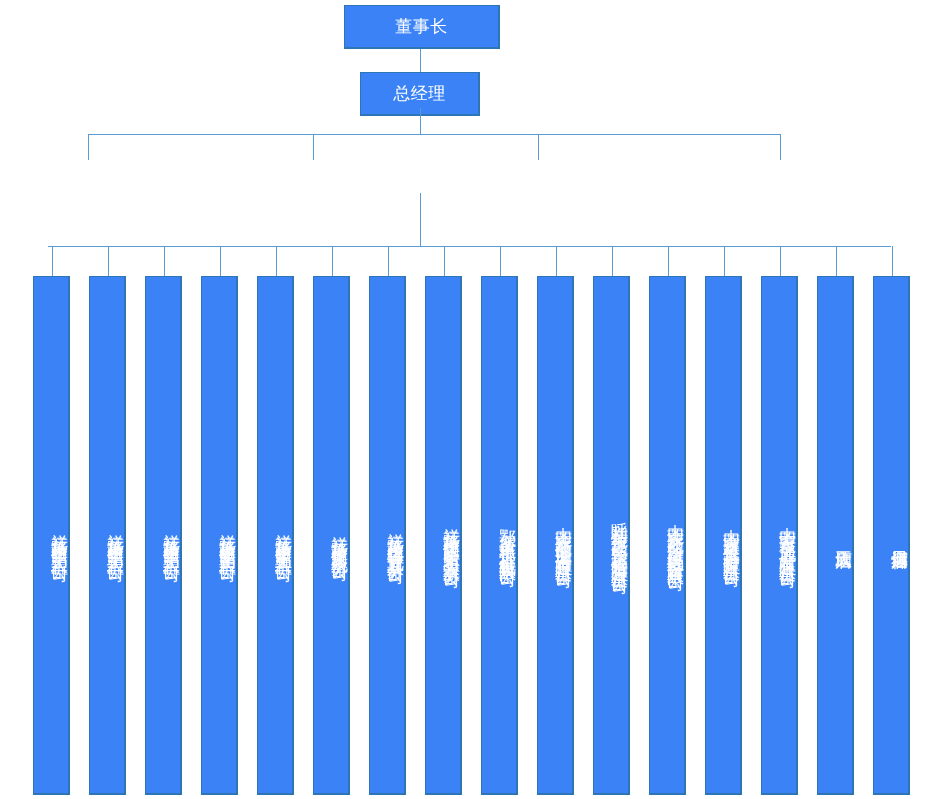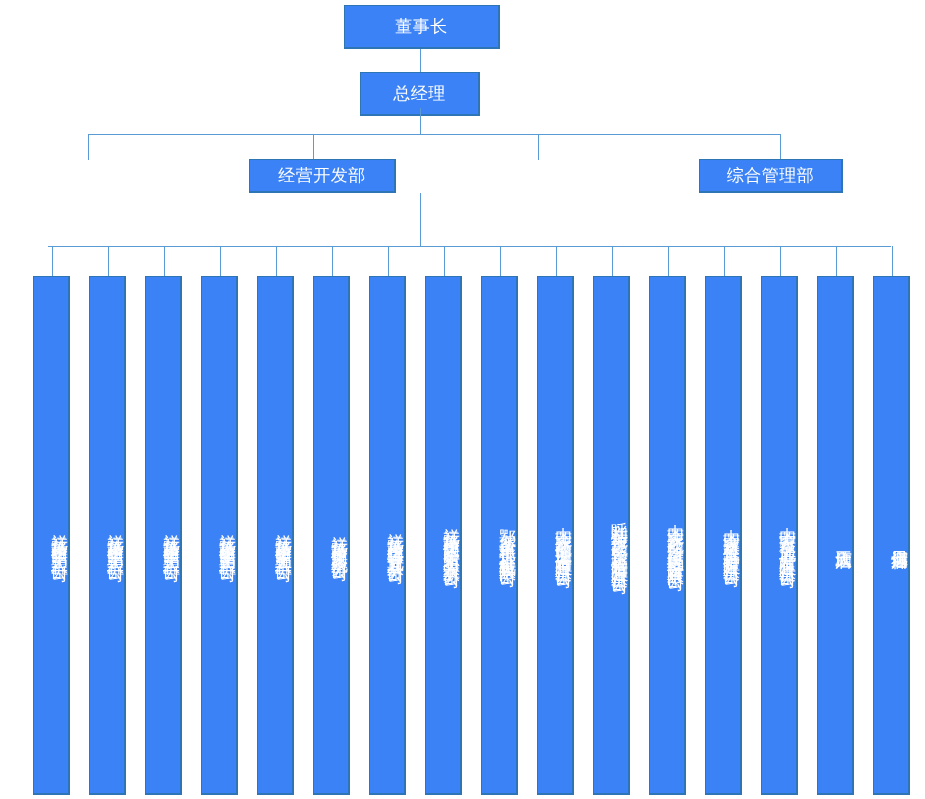--- a/index.html
+++ b/index.html
@@ -81,24 +81,22 @@
   <div class="conn v" style="left:420px; top:108px; height:27px;"></div>
 
   <div class="conn h" style="left:88px; top:134px; width:693px;"></div>
 
   <div class="conn v" style="left:88px;  top:134px; height:26px;"></div>
   <div class="conn v" style="left:313px; top:134px; height:26px;"></div>
   <div class="conn v" style="left:538px; top:134px; height:26px;"></div>
   <div class="conn v" style="left:780px; top:134px; height:26px;"></div>
 
 
-  <div class="node horiz shadowed" style="left:249px; top:159px; width:147px; height:34px;">经营开发部</div>
 
 
-  <div class="node horiz shadowed" style="left:699px; top:159px; width:144px; height:34px;">综合管理部</div>
 
   <div class="conn v" style="left:420px; top:193px; height:53px;"></div>
 
   <div class="conn h" style="left:48px; top:246px; width:843px;"></div>
 
   <div id="subsidiary-layer">
       <div class="conn v" style="left: 52px; top: 246px; height: 30px;"></div>
       <div class="node vert shadowed" style="left: 33px; top: 276px; width: 37px; height: 519px;">祥远路桥集团第一工程公司</div>
       <div class="conn v" style="left: 108px; top: 246px; height: 30px;"></div>
       <div class="node vert shadowed" style="left: 89px; top: 276px; width: 37px; height: 519px;">祥远路桥集团第二工程公司</div>

